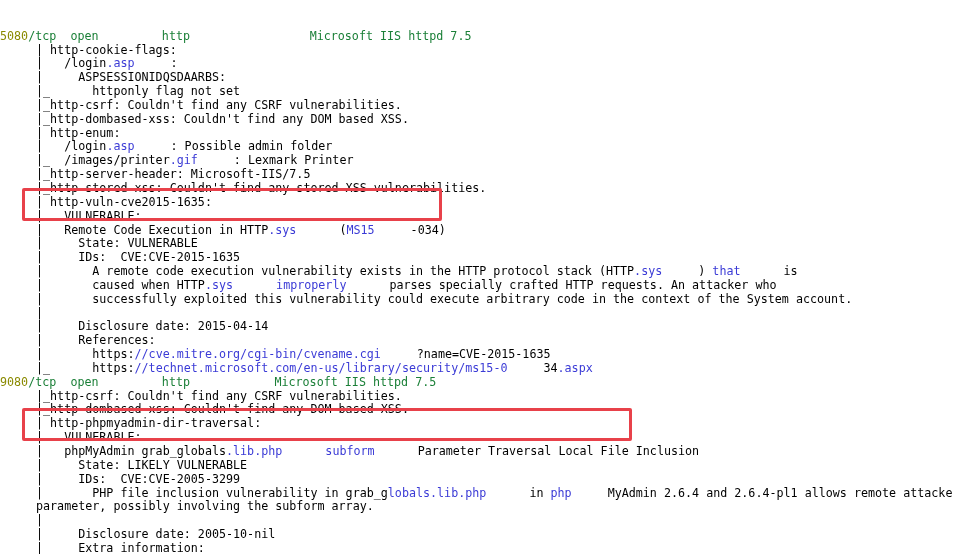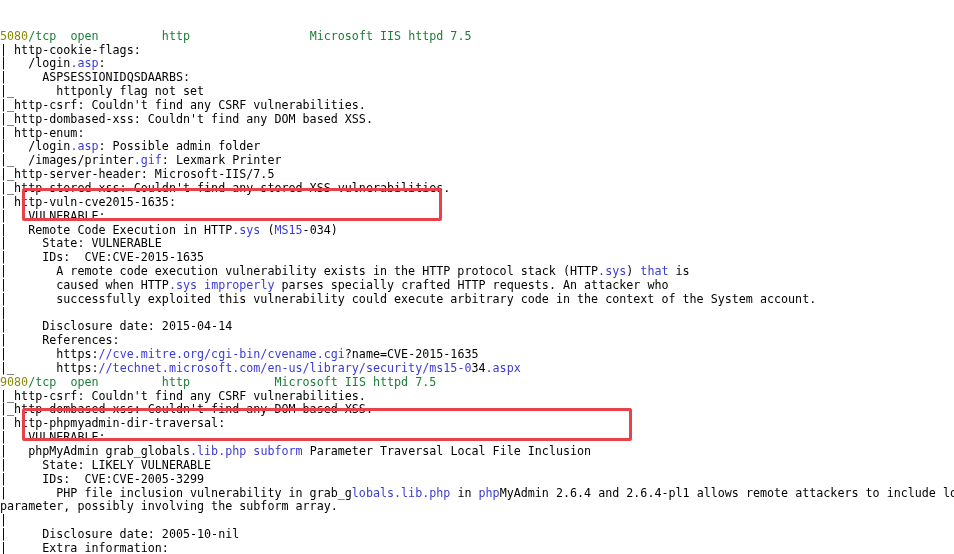--- a/index.html
+++ b/index.html
@@ -28,21 +28,21 @@
     white-space: pre;
   }
   .line {
     height: 13.85px;
     white-space: pre;
     overflow: hidden;
   }
   .green  { color: #1a7f37; }
   .olive  { color: #8a8a00; }
   .blue   { color: #3b3bd6; }
-  .black  { color: #000000; }
+  .black  { color: #000000; margin-left: 36px; }
 
   .redbox {
     position: absolute;
     border: 3px solid #e8414a;
     border-radius: 2px;
     box-sizing: border-box;
     pointer-events: none;
     background: transparent;
   }
 </style>

